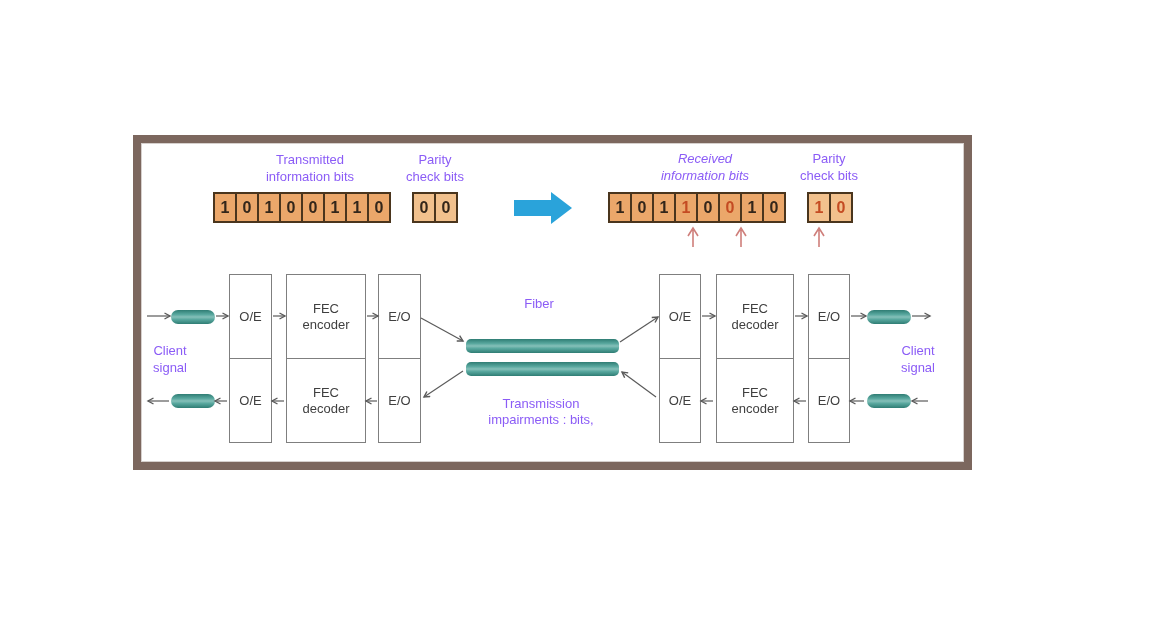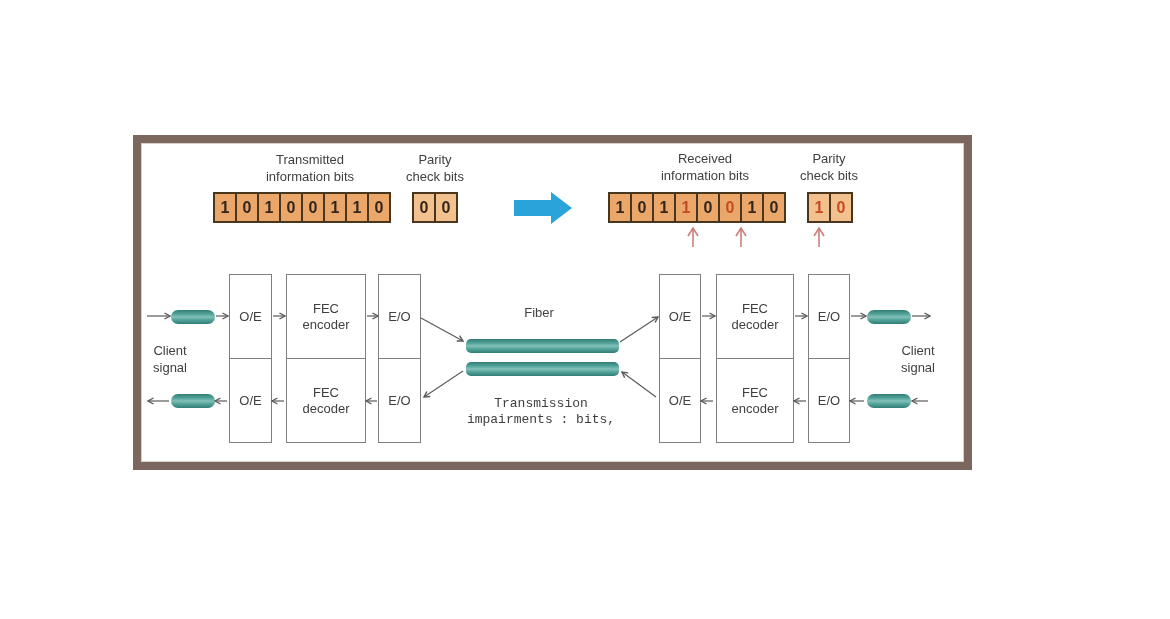--- a/index.html
+++ b/index.html
@@ -1,20 +1,20 @@
 <!DOCTYPE html>
 <html><head>
 <meta charset="utf-8">
 <style>
   html,body{margin:0;padding:0;background:#fff;}
   #screen{position:relative;width:1170px;height:619px;background:#ffffff;overflow:hidden;
           font-family:"Liberation Sans", sans-serif;}
   .frame{position:absolute;left:133px;top:135px;width:839px;height:335px;box-sizing:border-box;
          border:8px solid #7c675e;background:#ffffff;box-shadow:inset 0 0 0 1px #d6d0cd;}
-  .lbl{position:absolute;text-align:center;font-size:13px;color:#404040;line-height:17px;}
+  .lbl{position:absolute;text-align:center;font-size:13px;color:#8b5cf6;line-height:17px;}
   .bitrow{position:absolute;display:flex;}
   .cell{width:24px;height:31px;border:2px solid #4a351d;margin-left:-2px;background:#eba76a;
         display:flex;align-items:center;justify-content:center;font-weight:bold;font-size:16px;
         color:#33261a;box-sizing:border-box;}
   .cell:first-child{margin-left:0;}
   .bitrow.parity .cell{background:#f2c18d;}
   .cell.error{color:#c44b22;}
   .bbox{position:absolute;border:1px solid #7f7f7f;background:#ffffff;box-sizing:border-box;
         display:flex;align-items:center;justify-content:center;font-size:13px;color:#3f3f3f;
         text-align:center;line-height:16px;}
@@ -47,21 +47,21 @@
     <div class="cell">0</div>
     <div class="cell">1</div>
     <div class="cell">1</div>
     <div class="cell">0</div>
   </div>
   <div class="bitrow parity" style="left:412px;top:192px;">
     <div class="cell">0</div>
     <div class="cell">0</div>
   </div>
 
-  <div class="lbl" style="left:608px;top:150px;width:194px;">
+  <div class="lbl" style="left:608px;top:150px;width:194px;font-style:italic;">
     <div>Received</div>
     <div>information bits</div>
   </div>
   <div class="lbl" style="left:779px;top:150px;width:100px;">
     <div>Parity</div>
     <div>check bits</div>
   </div>
 
   <div class="bitrow" style="left:608px;top:192px;">
     <div class="cell">1</div>
@@ -135,27 +135,27 @@
   </div>
   <div class="bbox" style="left:808px;top:358px;width:42px;height:85px;">
     <span>E/O</span>
   </div>
 
   <div class="teal" style="left:171px;top:310px;width:44px;height:14px;"></div>
   <div class="teal" style="left:171px;top:394px;width:44px;height:14px;"></div>
   <div class="teal" style="left:867px;top:310px;width:44px;height:14px;"></div>
   <div class="teal" style="left:867px;top:394px;width:44px;height:14px;"></div>
 
-  <div class="lbl" style="left:499px;top:304px;width:80px;">
+  <div class="lbl" style="left:499px;top:295px;width:80px;">
     <span>Fiber</span>
   </div>
   <div class="teal fiberbar" style="left:466px;top:339px;width:153px;height:14px;"></div>
   <div class="teal fiberbar" style="left:466px;top:362px;width:153px;height:14px;"></div>
 
-  <div class="lbl" style="left:446px;top:396px;width:190px;line-height:16px;font-family:Liberation Mono, monospace;">
+  <div class="lbl" style="left:446px;top:396px;width:190px;line-height:16px;">
     <div>Transmission</div>
     <div>impairments :  bits,</div>
   </div>
 
   <svg class="overlay" width="1170" height="619" viewBox="0 0 1170 619">
     <defs>
       <marker id="ah" markerWidth="10" markerHeight="10" refX="6.5" refY="4" orient="auto" markerUnits="userSpaceOnUse">
         <path d="M1,1 L6.5,4 L1,7" fill="none" stroke="#5a5a5a" stroke-width="1.4"></path>
       </marker>
     </defs>

